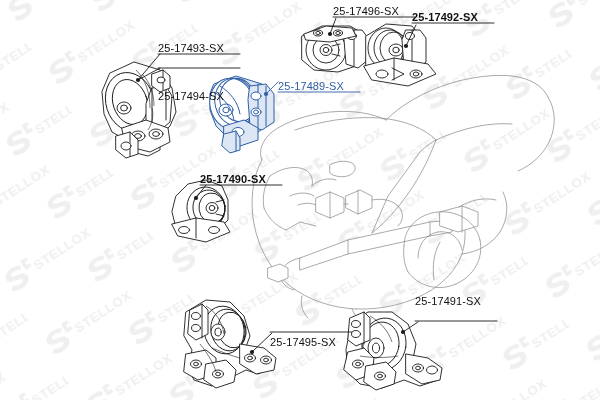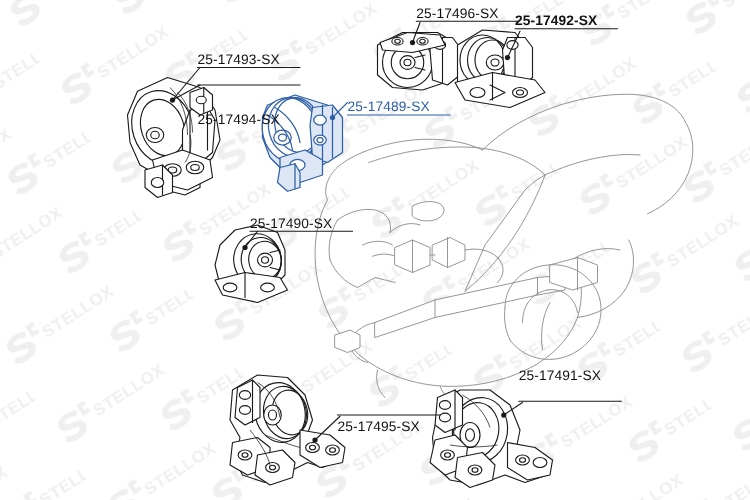--- a/index.html
+++ b/index.html
@@ -399,21 +399,21 @@
     <div class="callout" style="left:158px;top:42px;">25-17493-SX</div>
 
     <div class="callout" style="left:158px;top:56px;margin-top:34px;">25-17494-SX</div>
 
     <div class="callout" style="left:333px;top:5px;">25-17496-SX</div>
 
     <div class="callout" style="left:412px;top:11px;font-weight:bold;">25-17492-SX</div>
 
     <div class="callout blue" style="left:278px;top:80px;">25-17489-SX</div>
 
-    <div class="callout" style="left:200px;top:173px;">25-17490-SX</div>
+    <div class="callout" style="left:200px;top:173px;font-weight:bold;">25-17490-SX</div>
 
     <div class="callout" style="left:270px;top:336px;">25-17495-SX</div>
 
     <div class="callout" style="left:415px;top:295px;">25-17491-SX</div>
 
   </div>
 
 </div>
 
 </body></html>

